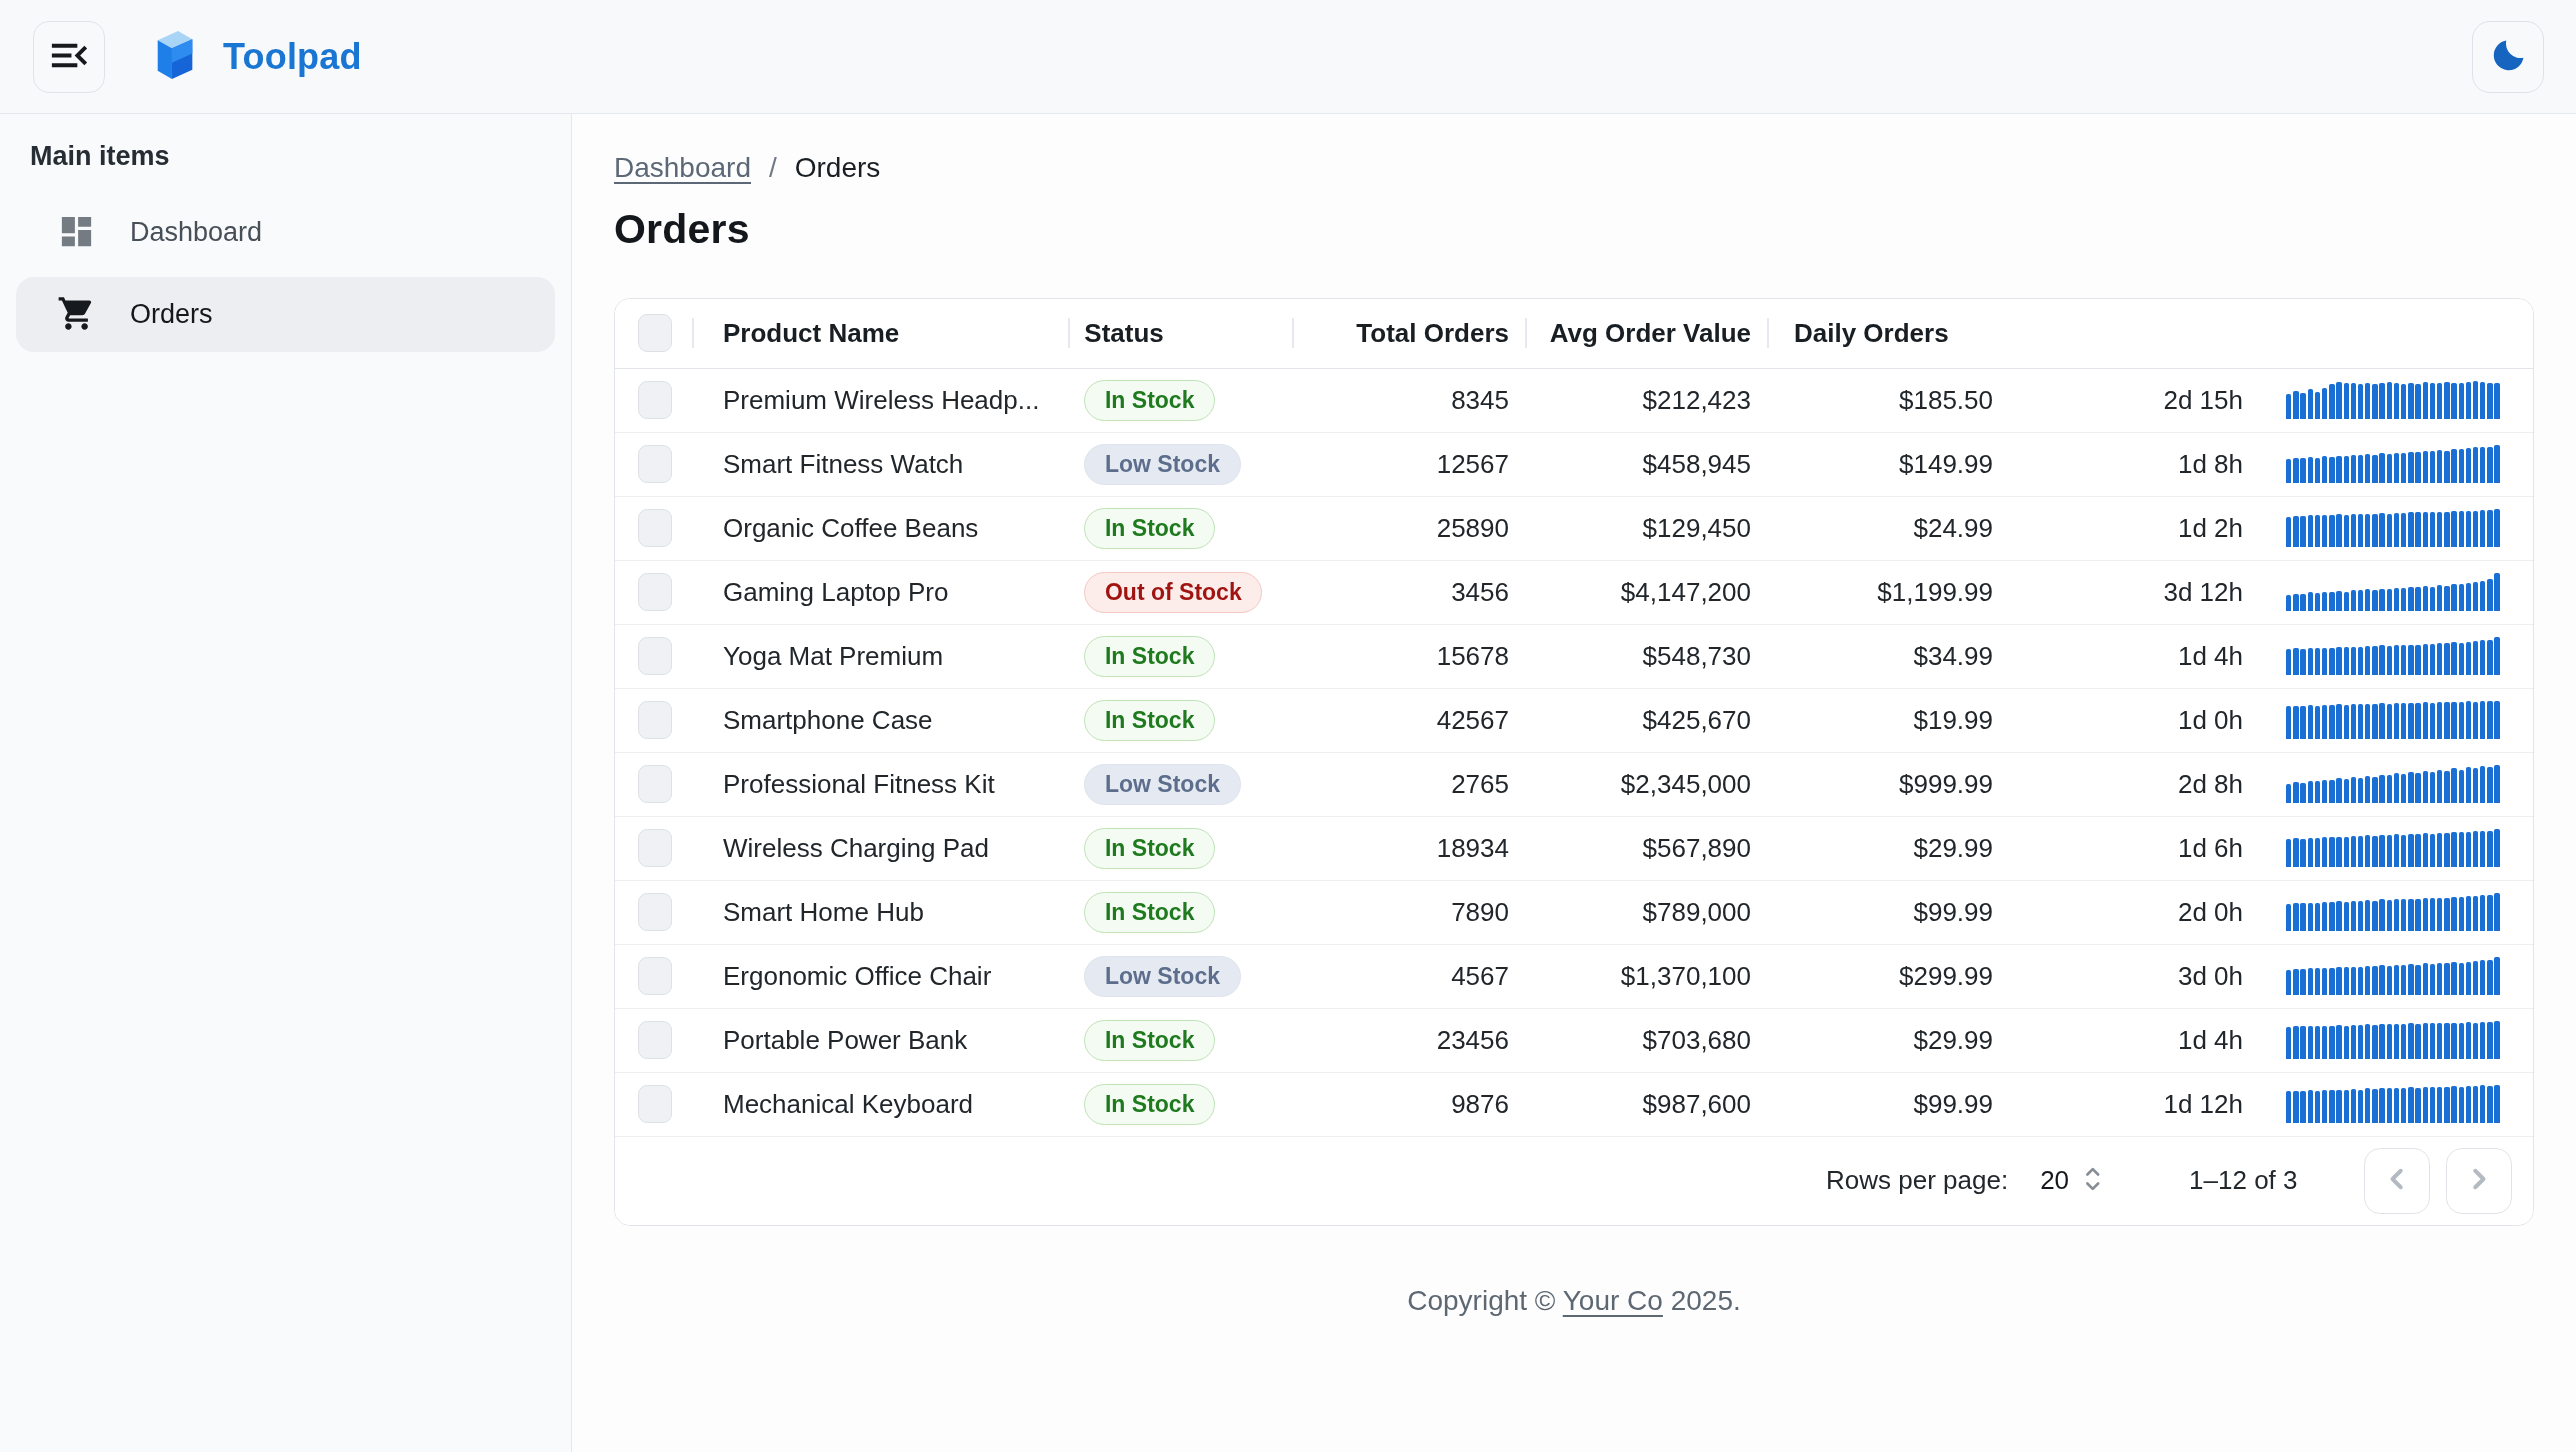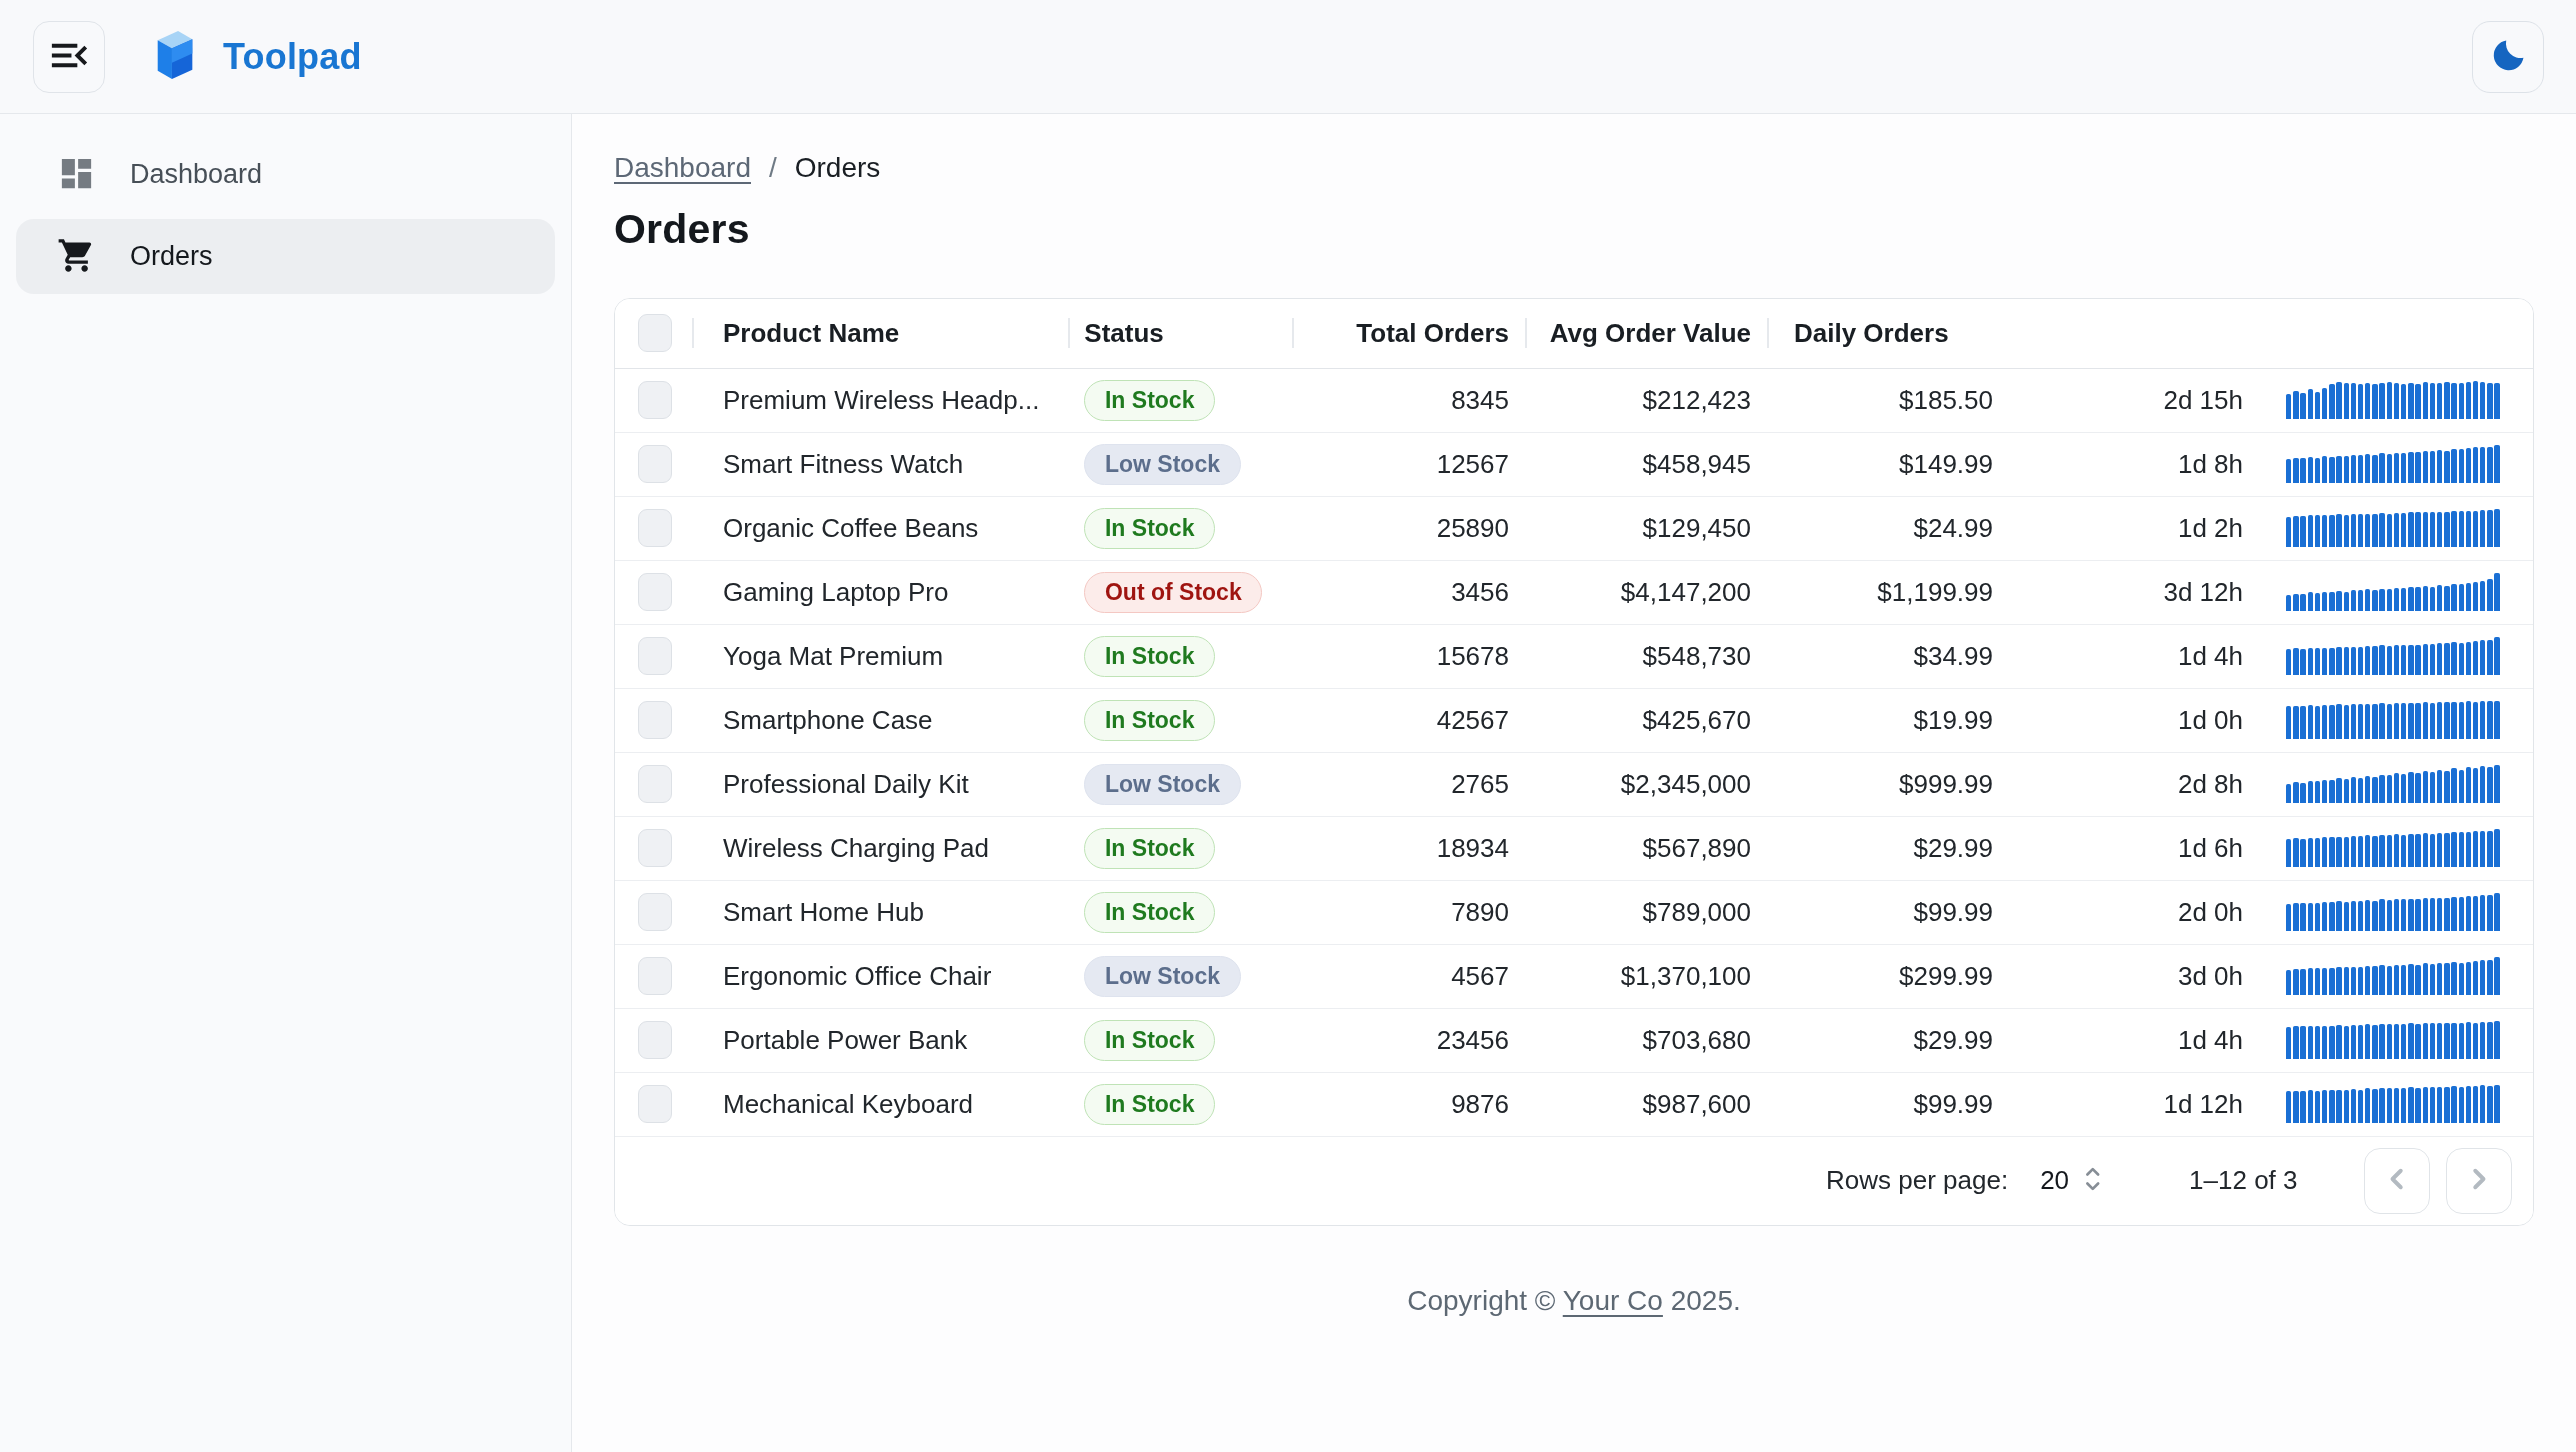--- a/index.html
+++ b/index.html
@@ -198,20 +198,21 @@
         <svg width="39" height="39" viewBox="0 0 24 24" fill="#1565c0">
             <path d="M21.2 13.4A9 9 0 0 1 10.6 2.8 9.2 9.2 0 1 0 21.2 13.4z"></path>
           </svg>
       </span>
     </button>
   </header>
 
   <div class="shell">
 
     <aside class="sidebar">
+      <div class="section-label">Main items</div>
       <nav class="sidenav">
         <div class="nav-item">
           <span>
             <svg width="39" height="39" viewBox="0 0 24 24" fill="#757b82">
                 <path d="M3 13h8V3H3v10zm0 8h8v-6H3v6zm10 0h8V11h-8v10zm0-18v6h8V3h-8z"></path>
               </svg>
           </span>
           <span class="nav-label">Dashboard</span>
         </div>
         <div class="nav-item selected">
@@ -532,21 +533,21 @@
                   <div class="bar" style="height: 99%;"></div>
                   <div class="bar" style="height: 100%;"></div>
                 </div>
     </div>
   </div>
 
   <div class="grid-row tr">
     <div class="td c-check">
       <span class="checkbox"></span>
     </div>
-    <div class="td product">Professional Daily Kit</div>
+    <div class="td product">Professional Fitness Kit</div>
     <div class="td status">
       <span class="badge low">Low Stock</span>
     </div>
     <div class="td right">2765</div>
     <div class="td right">$2,345,000</div>
     <div class="td right">$999.99</div>
     <div class="td right">2d 8h</div>
     <div class="td">
       <div class="sparkline">
                   <div class="bar" style="height: 51%;"></div>

